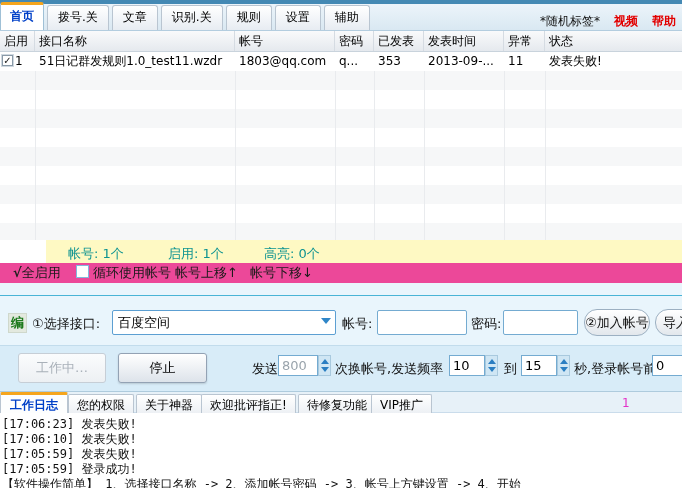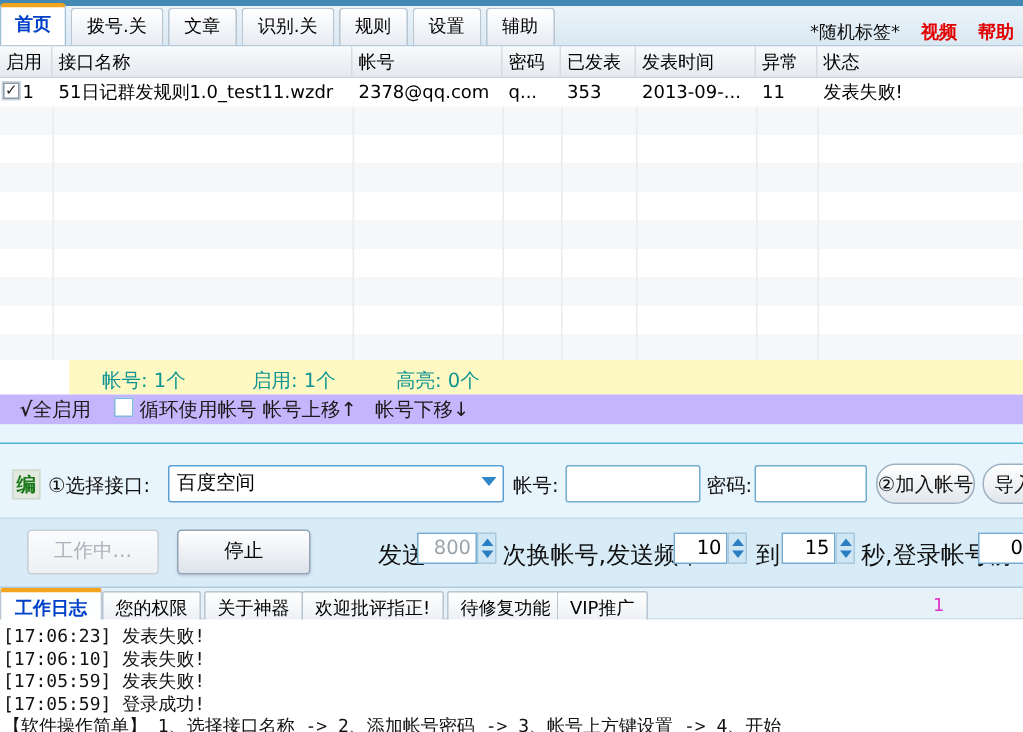--- a/index.html
+++ b/index.html
@@ -22,21 +22,21 @@
   .tbody { position:absolute; left:0; top:52px; width:682px; height:188px;
            background:repeating-linear-gradient(180deg,#ffffff 0 19px,#f6f7f8 19px 38px); }
   .colline { position:absolute; top:0; width:1px; height:188px; background:#e9ebee; }
   .trow { position:absolute; left:0; top:0; width:682px; height:19px; display:flex; line-height:19px; background:#fff; }
   .td { padding-left:4px; overflow:hidden; white-space:nowrap; }
   .cbx { width:11px; height:11px; margin:3px 2px 0 2px; background:#fff; border:1px solid #8a9aa8; box-shadow:0 0 0 1px #cfd8e0; font-size:10px; line-height:9px; text-align:center; font-weight:bold; color:#222; }
 
   
   .stats { position:absolute; left:0; top:240px; width:646px; height:23px; background:#fef9c3; color:#0d9391; font-size:13px;margin-left:46px; }
   .stats span { position:absolute; top:5px; white-space:nowrap; }
-  .acct-controls { position:absolute; left:0; top:263px; width:682px; height:20px; background:#c4b5fd; font-size:13px; }
+  .acct-controls { position:absolute; left:0; top:263px; width:682px; height:20px; background:#ec4899; font-size:13px; }
   .acct-controls .item { position:absolute; top:1px; white-space:nowrap; color:#1a1a1a; }
   .checkglyph { font-weight:bold; color:#222; }
   .cbx2 { position:absolute; top:2px; width:13px; height:13px; background:#fff; border:1px solid #82b8dc; }
 
   
   .fieldset { position:absolute; left:0; top:283px; width:682px; height:62px; background:#e9f5fc; }
   .fieldline { position:absolute; left:0; top:12px; width:682px; height:1px; background:#49b4d6; }
   .legend { position:absolute; left:276px; top:4px; background:#e9f5fc; padding:0 5px; font-size:13px; color:#111; display:flex; align-items:center; gap:4px; }
   .qicon { display:inline-block; width:13px; height:13px; background:#ffd95e; border:1px solid #caa63c; border-radius:2px; color:#7a5a00; font-size:10px; font-weight:bold; text-align:center; line-height:12px; }
   .edit-link { position:absolute; left:8px; top:30px; color:#1d7a1d; font-weight:bold; background:#e3e9df; border:1px solid #cfd8cc; padding:0 2px; font-size:13px; }
@@ -44,22 +44,22 @@
   .select { position:absolute; left:112px; top:27px; width:224px; height:25px; background:#fff; border:1px solid #5c9fd2; border-radius:2px; line-height:23px; padding-left:5px; font-size:13px; }
   .select .chev { position:absolute; right:4px; top:7px; width:0; height:0; border-left:5px solid transparent; border-right:5px solid transparent; border-top:6px solid #2f86c8; }
   .tinput { position:absolute; height:25px; background:#fff; border:1px solid #74abd1; border-radius:2px; padding:0 3px; font-size:13px; font-family:inherit; color:#222; }
   .btn { position:absolute; background:linear-gradient(#ffffff,#e2e7ec); border:1px solid #9cb0c2; border-radius:13px; font-size:13px; color:#111; text-align:center; cursor:pointer; font-family:inherit; }
 
   
   .sendpanel { position:absolute; left:0; top:345px; width:682px; height:47px; background:#d8ecf8; border-top:1px solid #c2dcec; border-bottom:1px solid #aecbdd; }
   .bigbtn { position:absolute; top:7px; height:30px; border-radius:3px; font-size:13px; text-align:center; line-height:28px; }
   .bigbtn.disabled { background:linear-gradient(#fbfcfd,#edf0f3); border:1px solid #c6ced6; color:#a9b1b9; }
   .bigbtn.stop { background:linear-gradient(#ffffff,#dde3ea); border:1px solid #93a2b4; color:#000; box-shadow:0 1px 2px rgba(0,0,0,.15); cursor:pointer; }
-  .slabel { position:absolute; top:14px; font-size:16px; color:#111; white-space:nowrap; }
-  .sinput { position:absolute; top:9px; height:21px; background:#fff; border:1px solid #74abd1; padding:0 3px; font-size:13px; font-family:inherit;text-align:right; }
+  .slabel { position:absolute; top:14px; font-size:13px; color:#111; white-space:nowrap; }
+  .sinput { position:absolute; top:9px; height:21px; background:#fff; border:1px solid #74abd1; padding:0 3px; font-size:13px; font-family:inherit; }
   .sinput.dim { color:#9aa4ac; }
   .spin { position:absolute; top:9px; width:13px; height:21px; background:#cfe6f4; border:1px solid #a8c9de; }
   .spin .up { position:absolute; left:2px; top:3px; width:0; height:0; border-left:4px solid transparent; border-right:4px solid transparent; border-bottom:5px solid #2a7ec2; }
   .spin .dn { position:absolute; left:2px; bottom:3px; width:0; height:0; border-left:4px solid transparent; border-right:4px solid transparent; border-top:5px solid #2a7ec2; }
 
   
   .btabs { position:absolute; left:0; top:392px; width:682px; height:21px; background:#e7f1f8; border-bottom:1px solid #cadceb; }
   .btab { position:absolute; top:2px; padding:2px 8px 3px 8px; background:linear-gradient(#ffffff,#e9edf2); border:1px solid #b9c5d1; border-bottom:none; border-radius:2px 2px 0 0; font-size:12px; white-space:nowrap; cursor:default; }
   .btab.active { top:0; border-top:3px solid #f5a51d; background:#fdfefe; color:#0040c8; font-weight:bold; padding:2px 9px 4px 9px; }
   .badge { position:absolute; left:622px; top:4px; color:#e332c8; font-size:12px; }
@@ -109,21 +109,21 @@
     <div class="colline" style="left:424px"></div>
     <div class="colline" style="left:504px"></div>
     <div class="colline" style="left:545px"></div>
 
     <div class="trow">
       <div class="td" style="width:35px; display:flex; padding-left:0;">
         <div class="cbx">✓</div>
         <span>1</span>
       </div>
       <div class="td" style="width:200px">51日记群发规则1.0_test11.wzdr</div>
-      <div class="td" style="width:100px">2378@qq.com</div>
+      <div class="td" style="width:100px">1803@qq.com</div>
       <div class="td" style="width:39px">q...</div>
       <div class="td" style="width:50px">353</div>
       <div class="td" style="width:80px">2013-09-...</div>
       <div class="td" style="width:41px">11</div>
       <div class="td" style="width:137px">发表失败!</div>
     </div>
   </div>
 
   <div class="stats">
     <span style="left:22px">帐号: 1个</span>

